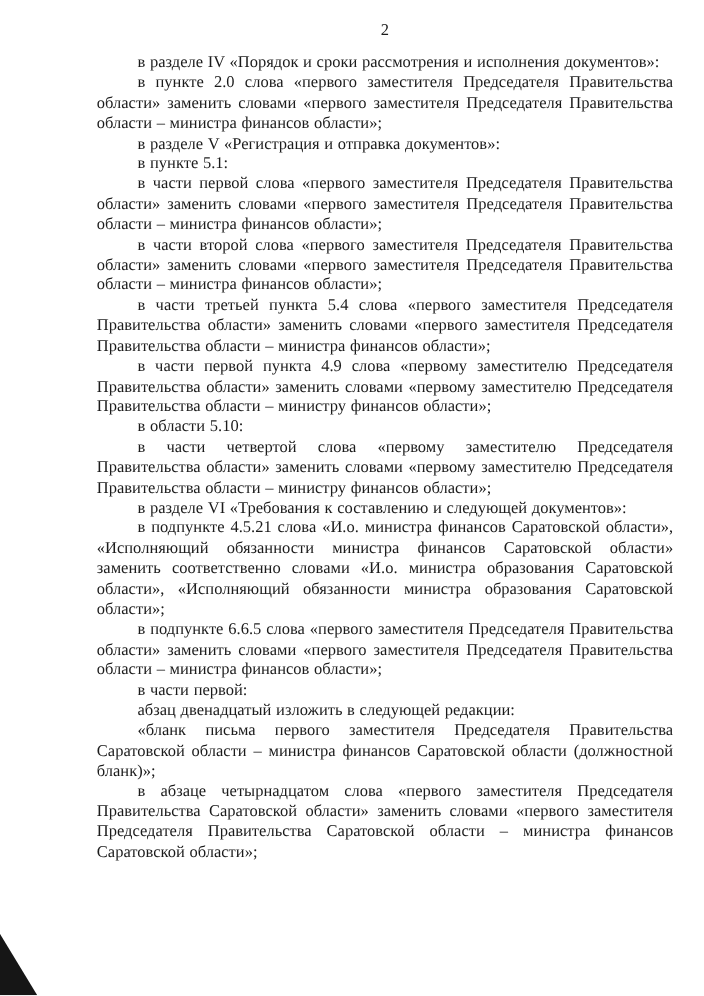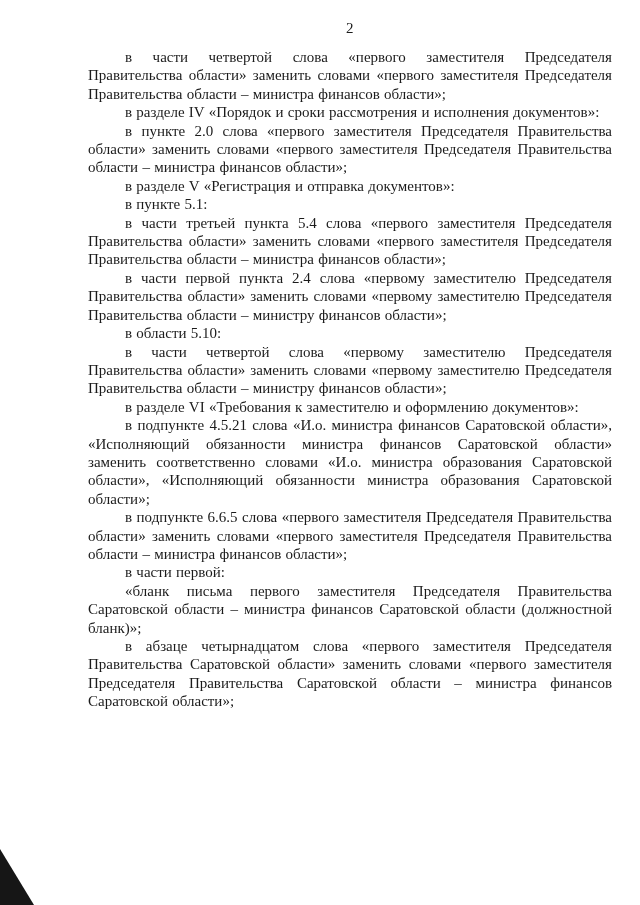--- a/index.html
+++ b/index.html
@@ -56,31 +56,33 @@
     clip-path: polygon(0 0, 0 100%, 100% 100%);
   }
 </style>
 </head>
 <body>
 
 <div class="page">
   <div class="page-number">2</div>
 
   <div class="content">
-    <p>в части четвертой слова «первого заместителя Председателя Правительства области» заменить словами «первого заместителя Председателя Правительства области – министра финансов области»;</p>
     <p>в разделе IV «Порядок и сроки рассмотрения и исполнения документов»:</p>
     <p>в пункте 2.0 слова «первого заместителя Председателя Правительства области» заменить словами «первого заместителя Председателя Правительства области – министра финансов области»;</p>
     <p>в разделе V «Регистрация и отправка документов»:</p>
     <p>в пункте 5.1:</p>
+    <p>в части первой слова «первого заместителя Председателя Правительства области» заменить словами «первого заместителя Председателя Правительства области – министра финансов области»;</p>
+    <p>в части второй слова «первого заместителя Председателя Правительства области» заменить словами «первого заместителя Председателя Правительства области – министра финансов области»;</p>
     <p>в части третьей пункта 5.4 слова «первого заместителя Председателя Правительства области» заменить словами «первого заместителя Председателя Правительства области – министра финансов области»;</p>
-    <p>в части первой пункта 2.4 слова «первому заместителю Председателя Правительства области» заменить словами «первому заместителю Председателя Правительства области – министру финансов области»;</p>
+    <p>в части первой пункта 4.9 слова «первому заместителю Председателя Правительства области» заменить словами «первому заместителю Председателя Правительства области – министру финансов области»;</p>
     <p>в области 5.10:</p>
     <p>в части четвертой слова «первому заместителю Председателя Правительства области» заменить словами «первому заместителю Председателя Правительства области – министру финансов области»;</p>
-    <p>в разделе VI «Требования к заместителю и оформлению документов»:</p>
+    <p>в разделе VI «Требования к составлению и следующей документов»:</p>
     <p>в подпункте 4.5.21 слова «И.о. министра финансов Саратовской области», «Исполняющий обязанности министра финансов Саратовской области» заменить соответственно словами «И.о. министра образования Саратовской области», «Исполняющий обязанности министра образования Саратовской области»;</p>
     <p>в подпункте 6.6.5 слова «первого заместителя Председателя Правительства области» заменить словами «первого заместителя Председателя Правительства области – министра финансов области»;</p>
     <p>в части первой:</p>
+    <p>абзац двенадцатый изложить в следующей редакции:</p>
     <p>«бланк письма первого заместителя Председателя Правительства Саратовской области – министра финансов Саратовской области (должностной бланк)»;</p>
     <p>в абзаце четырнадцатом слова «первого заместителя Председателя Правительства Саратовской области» заменить словами «первого заместителя Председателя Правительства Саратовской области – министра финансов Саратовской области»;</p>
   </div>
 
   <div class="corner-artifact"></div>
 </div>
 
 </body></html>

